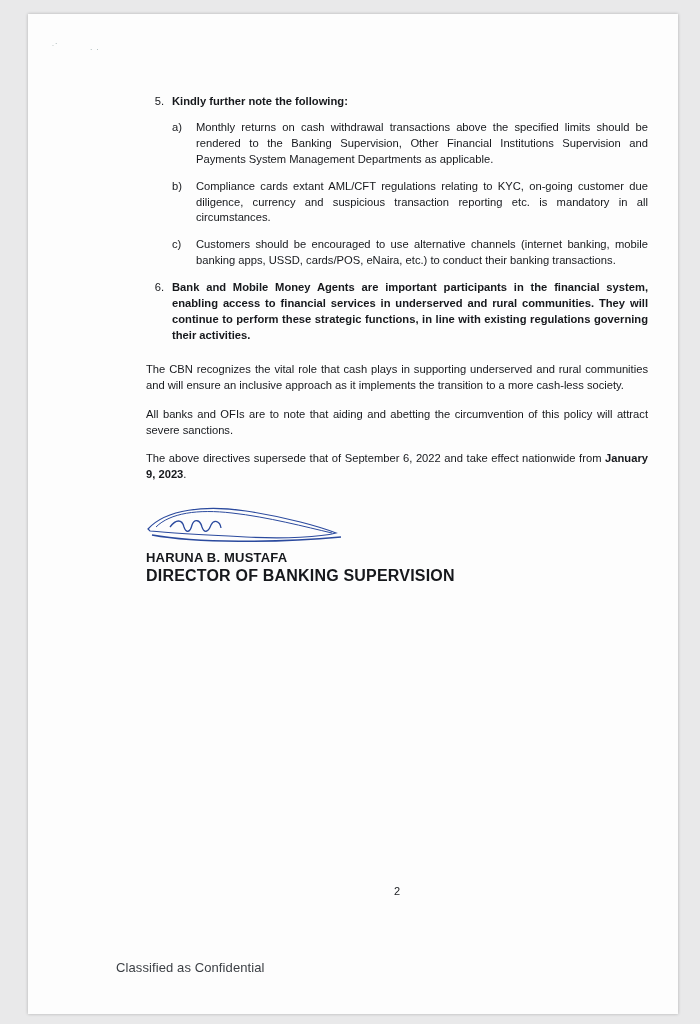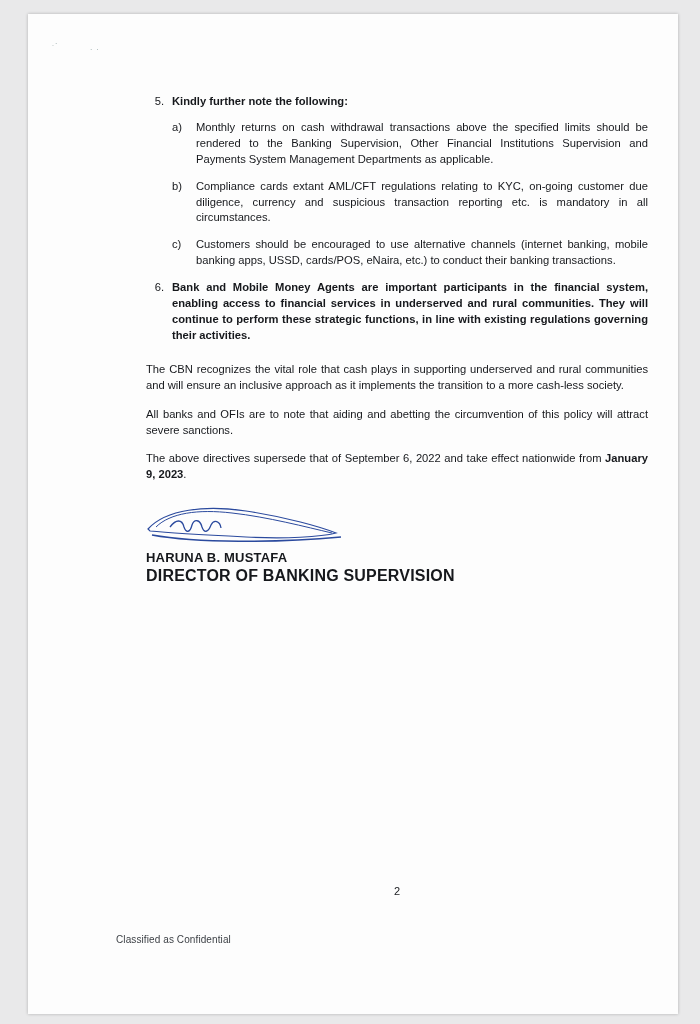--- a/index.html
+++ b/index.html
@@ -115,22 +115,22 @@
     left: 0;
     width: 502px;
     top: 790px;
     text-align: center;
     font-size: 11px;
     color: #1a1c20;
   }
   .classification {
     position: absolute;
     left: 88px;
-    top: 920px;
-    font-size: 10px;
+    top: 946px;
+    font-size: 13px;
     color: #3b3f44;
     letter-spacing: 0.1px;
   }
 </style>
 </head>
 <body>
 
 <div class="page-wrap">
   <div class="paper">
 

